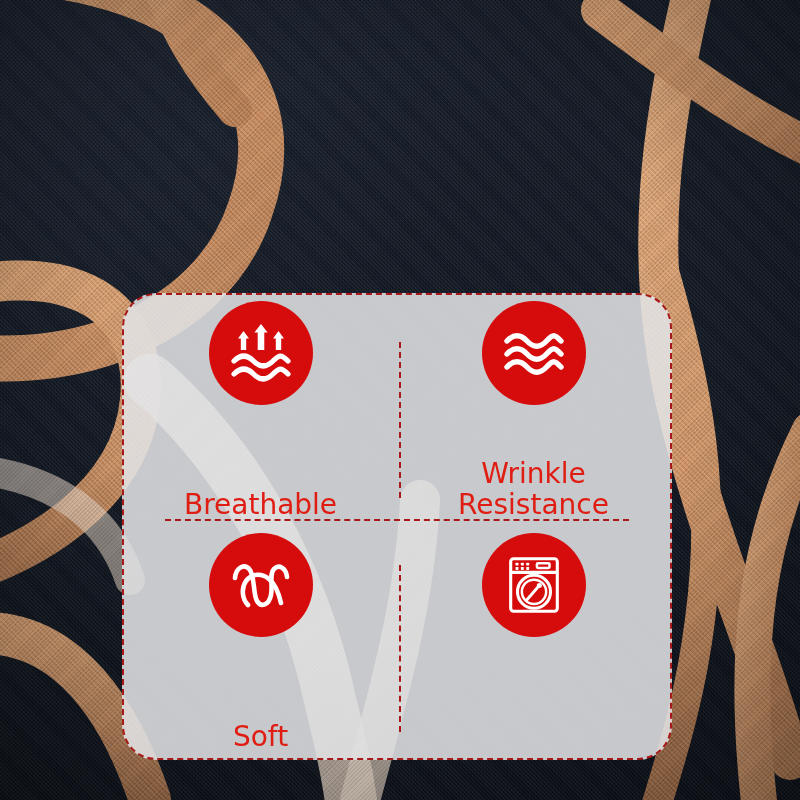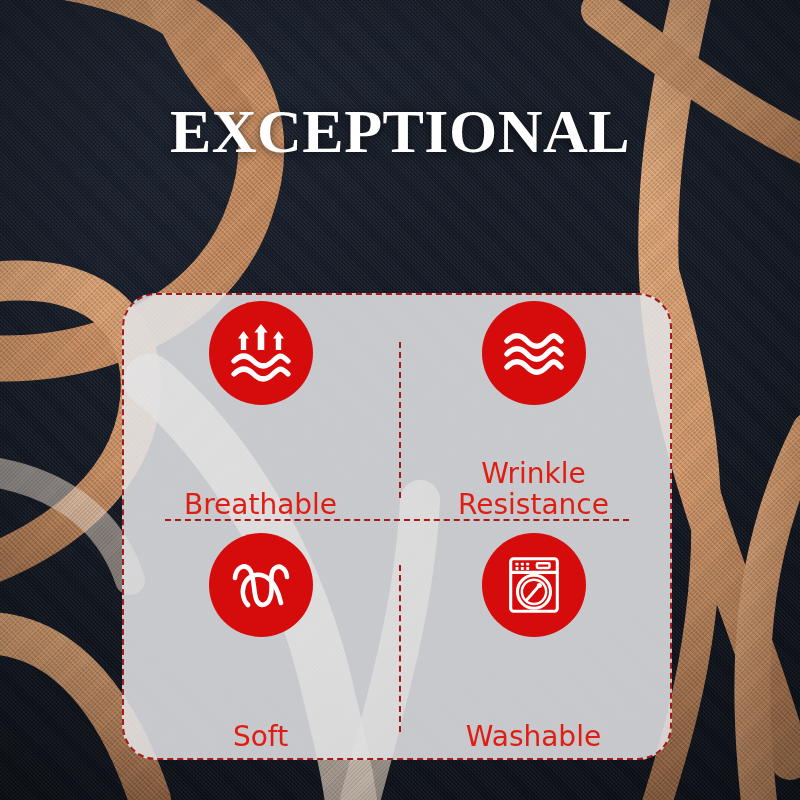--- a/index.html
+++ b/index.html
@@ -227,21 +227,20 @@
       <g opacity=".8">
         <path d="M -20 470 C 60 480 110 520 130 580" fill="none" stroke="url(#pale)" stroke-width="30" stroke-linecap="round" opacity=".7"></path>
       </g>
     </svg>
 
     <div class="texture-overlay"></div>
     <div class="vignette"></div>
   </div>
 
   <h1 class="headline">
-    <span class="hl-line">EXCEPTIONAL</span>
   </h1>
 
   <div class="panel">
 
     <div class="divider-v top"></div>
     <div class="divider-v bottom"></div>
     <div class="divider-h"></div>
 
     <div class="panel-grid">
 
@@ -308,19 +307,18 @@
               <rect x="16" y="16.5" width="3" height="3" rx=".6"></rect>
               <rect x="21.5" y="16.5" width="3" height="3" rx=".6"></rect>
               <rect x="27" y="16.5" width="3" height="3" rx=".6"></rect>
             </g>
             <g fill="none" stroke="#ffffff" stroke-width="3" stroke-linecap="round">
               <line x1="27.5" y1="50.5" x2="40" y2="36"></line>
             </g>
             <circle cx="40.5" cy="35.5" r="2.6" fill="#ffffff"></circle>
           </svg>
         </div>
-        <div class="cell-label">Washable</div>
       </div>
 
     </div>
   </div>
 
 </div>
 
 </body></html>

